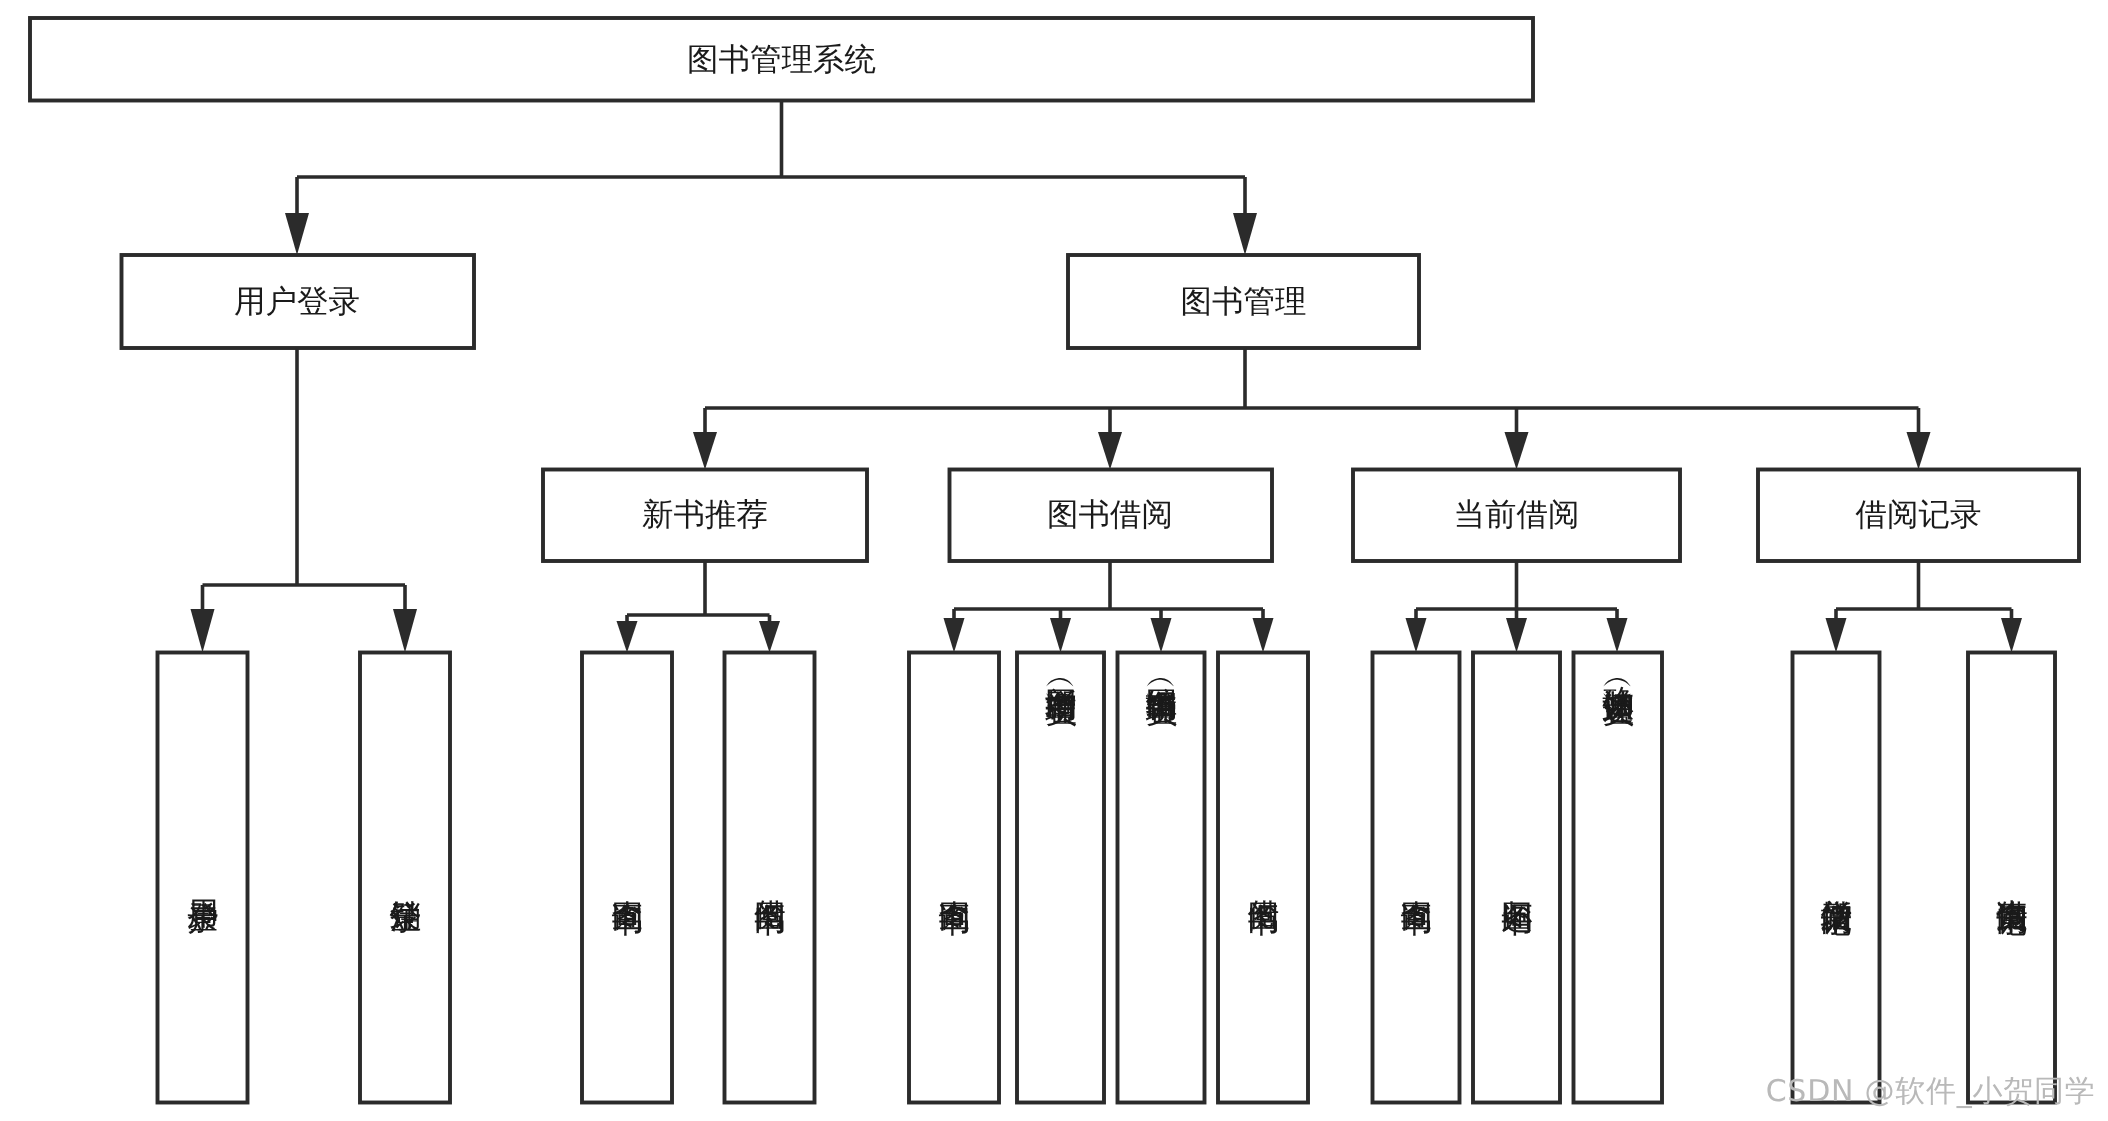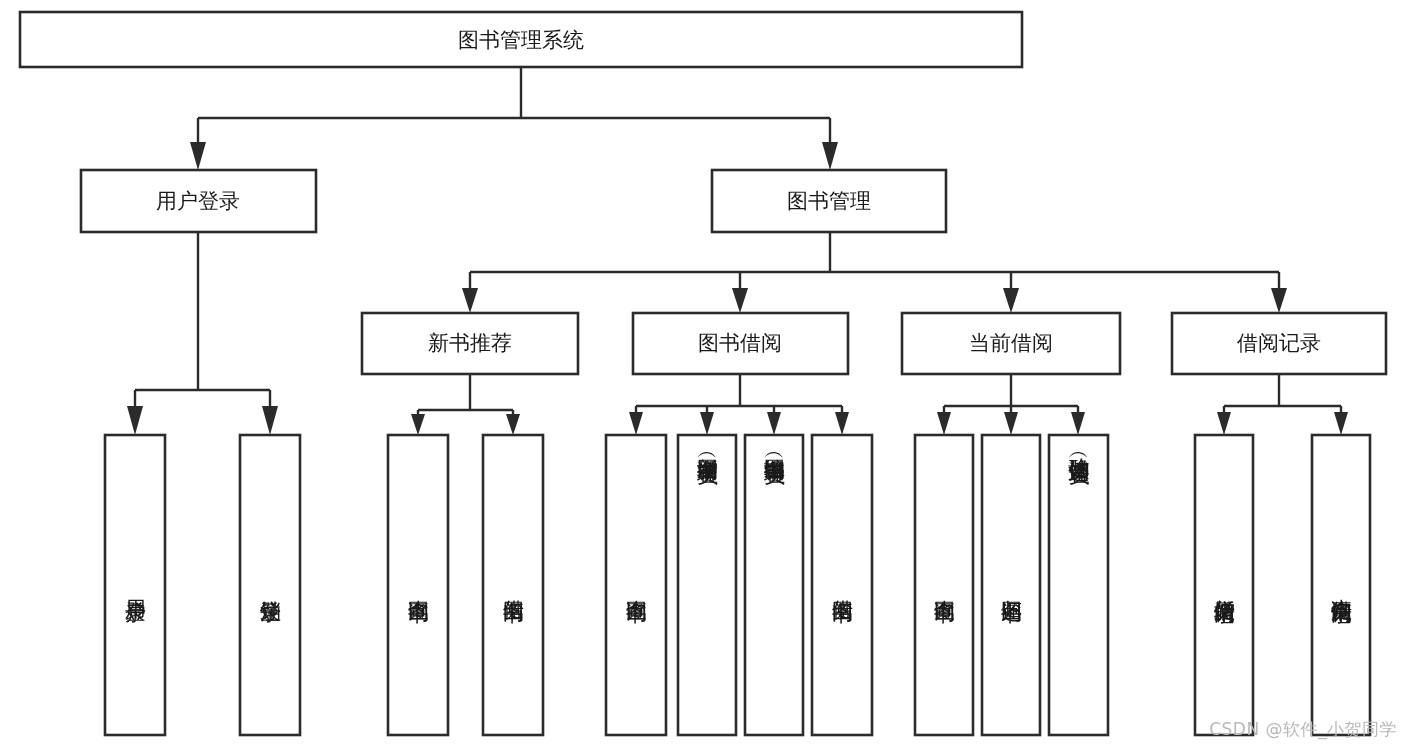--- a/index.html
+++ b/index.html
@@ -68,21 +68,21 @@
   .vlabel.top-align {
     justify-content: flex-start;
     padding-top: 6px;
     box-sizing: border-box;
   }
   #watermark {
     position: absolute;
     right: 8px;
     bottom: 6px;
     font-family: "DejaVu Sans", "Liberation Sans", sans-serif;
-    font-size: 17px;
+    font-size: 20px;
     color: #b9b9b9;
     letter-spacing: 0.5px;
     white-space: nowrap;
   }
 </style>
 </head>
 <body>
 
 <div id="diagram-root">
 

